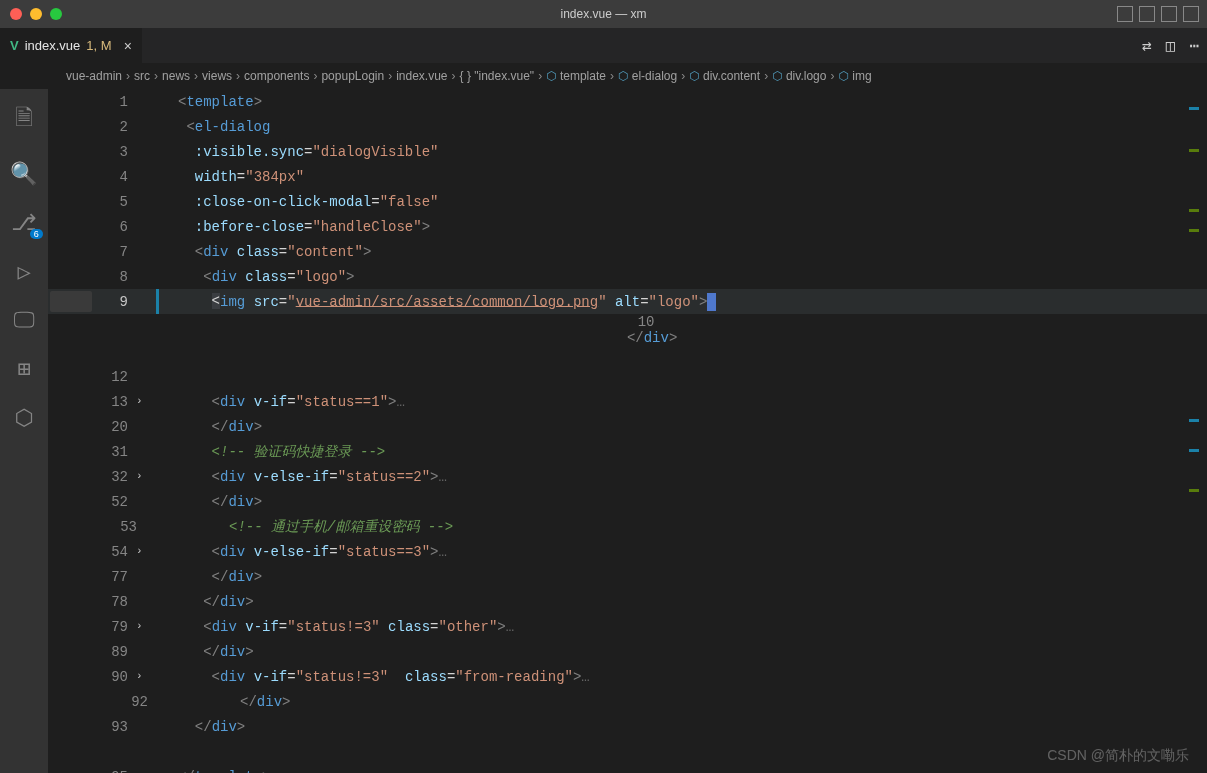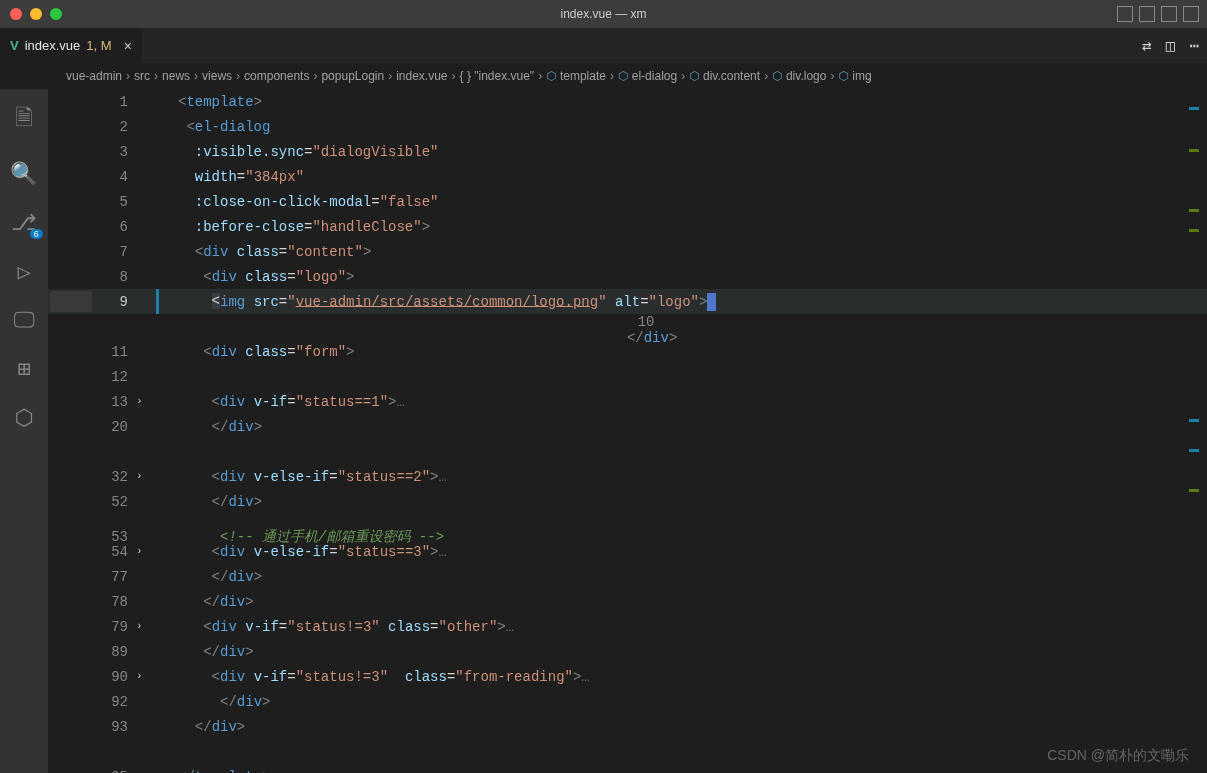--- a/index.html
+++ b/index.html
@@ -140,32 +140,32 @@
   <div class="line" style="position: absolute; top: 0px; left: 0px; right: 0px;"><span class="lnum">1</span><span style="padding-left: 24px;"><span class="p">&lt;</span><span class="tag">template</span><span class="p">&gt;</span></span></div>
       <div class="line" style="position: absolute; top: 25px; left: 0px; right: 0px;"><span class="lnum">2</span><span style="padding-left: 24px;"> <span class="p">&lt;</span><span class="tag">el-dialog</span></span></div>
       <div class="line" style="position: absolute; top: 50px; left: 0px; right: 0px;"><span class="lnum">3</span><span style="padding-left: 24px;">  <span class="attr">:visible.sync</span><span class="op">=</span><span class="str">"dialogVisible"</span></span></div>
       <div class="line" style="position: absolute; top: 75px; left: 0px; right: 0px;"><span class="lnum">4</span><span style="padding-left: 24px;">  <span class="attr">width</span><span class="op">=</span><span class="str">"384px"</span></span></div>
       <div class="line" style="position: absolute; top: 100px; left: 0px; right: 0px;"><span class="lnum">5</span><span style="padding-left: 24px;">  <span class="attr">:close-on-click-modal</span><span class="op">=</span><span class="str">"false"</span></span></div>
       <div class="line" style="position: absolute; top: 125px; left: 0px; right: 0px;"><span class="lnum">6</span><span style="padding-left: 24px;">  <span class="attr">:before-close</span><span class="op">=</span><span class="str">"handleClose"</span><span class="p">&gt;</span></span></div>
       <div class="line" style="position: absolute; top: 150px; left: 0px; right: 0px;"><span class="lnum">7</span><span style="padding-left: 24px;">  <span class="p">&lt;</span><span class="tag">div</span> <span class="attr">class</span><span class="op">=</span><span class="str">"content"</span><span class="p">&gt;</span></span></div>
       <div class="line" style="position: absolute; top: 175px; left: 0px; right: 0px;"><span class="lnum">8</span><span style="padding-left: 24px;">   <span class="p">&lt;</span><span class="tag">div</span> <span class="attr">class</span><span class="op">=</span><span class="str">"logo"</span><span class="p">&gt;</span></span></div>
       <div class="line current" style="position: absolute; top: 200px; left: 0px; right: 0px;"><span class="lnum">9</span><div class="gutter-thumb" style="top: 2px;"></div><div class="modified-mark" style="left: 108px;"></div><span style="padding-left: 24px;">    <span style="background:#3a3d41">&lt;</span><span class="tag">img</span> <span class="attr">src</span><span class="op">=</span><span class="str">"</span><span class="url">vue-admin/src/assets/common/logo.png</span><span class="str">"</span> <span class="attr">alt</span><span class="op">=</span><span class="str">"logo"</span><span class="p">&gt;</span><span class="cursor-block"></span></span></div>
       <div class="line" style="position: absolute; top: 225px; left: 0px; right: 0px; flex-direction: column;"><span class="lnum">10</span><span style="padding-left: 24px;">   <span class="p">&lt;/</span><span class="tag">div</span><span class="p">&gt;</span></span></div>
-      <div class="line" style="position: absolute; top: 250px; left: 0px; right: 0px;"><span class="lnum">11</span><span style="padding-left: 24px;">   <span class="p">&lt;</span><span class="tag">div</span> <span class="attr">class</span><span class="op">=</span><span class="str">"form"</span><span class="p">&gt;</span></span></div>
       <div class="line" style="position: absolute; top: 275px; left: 0px; right: 0px;"><span class="lnum">12</span></div>
       <div class="line" style="position: absolute; top: 300px; left: 0px; right: 0px;"><span class="lnum">13</span><span class="fold" style="top: 6px;">›</span><span style="padding-left: 24px;">    <span class="p">&lt;</span><span class="tag">div</span> <span class="attr">v-if</span><span class="op">=</span><span class="str">"status==1"</span><span class="p">&gt;</span><span class="dots">…</span></span></div>
       <div class="line" style="position: absolute; top: 325px; left: 0px; right: 0px;"><span class="lnum">20</span><span style="padding-left: 24px;">    <span class="p">&lt;/</span><span class="tag">div</span><span class="p">&gt;</span></span></div>
+      <div class="line" style="position: absolute; top: 350px; left: 0px; right: 0px;"><span class="lnum">31</span><span style="padding-left: 24px;">    <span class="cmt">&lt;!-- 验证码快捷登录 --&gt;</span></span></div>
       <div class="line" style="position: absolute; top: 375px; left: 0px; right: 0px;"><span class="lnum">32</span><span class="fold" style="top: 6px;">›</span><span style="padding-left: 24px;">    <span class="p">&lt;</span><span class="tag">div</span> <span class="attr">v-else-if</span><span class="op">=</span><span class="str">"status==2"</span><span class="p">&gt;</span><span class="dots">…</span></span></div>
       <div class="line" style="position: absolute; top: 400px; left: 0px; right: 0px;"><span class="lnum">52</span><span style="padding-left: 24px;">    <span class="p">&lt;/</span><span class="tag">div</span><span class="p">&gt;</span></span></div>
-      <div class="line" style="position: absolute; top: 435px; left: 0px; right: 0px;"><span class="lnum">53</span><span style="padding-left: 24px;">     <span class="cmt">&lt;!-- 通过手机/邮箱重设密码 --&gt;</span></span></div>
+      <div class="line" style="position: absolute; top: 425px; left: 0px; right: 0px; padding-left: 9px;"><span class="lnum">53</span><span style="padding-left: 24px;">     <span class="cmt">&lt;!-- 通过手机/邮箱重设密码 --&gt;</span></span></div>
       <div class="line" style="position: absolute; top: 450px; left: 0px; right: 0px;"><span class="lnum">54</span><span class="fold" style="top: 6px;">›</span><span style="padding-left: 24px;">    <span class="p">&lt;</span><span class="tag">div</span> <span class="attr">v-else-if</span><span class="op">=</span><span class="str">"status==3"</span><span class="p">&gt;</span><span class="dots">…</span></span></div>
       <div class="line" style="position: absolute; top: 475px; left: 0px; right: 0px;"><span class="lnum">77</span><span style="padding-left: 24px;">    <span class="p">&lt;/</span><span class="tag">div</span><span class="p">&gt;</span></span></div>
       <div class="line" style="position: absolute; top: 500px; left: 0px; right: 0px;"><span class="lnum">78</span><span style="padding-left: 24px;">   <span class="p">&lt;/</span><span class="tag">div</span><span class="p">&gt;</span></span></div>
       <div class="line" style="position: absolute; top: 525px; left: 0px; right: 0px;"><span class="lnum">79</span><span class="fold" style="top: 6px;">›</span><span style="padding-left: 24px;">   <span class="p">&lt;</span><span class="tag">div</span> <span class="attr">v-if</span><span class="op">=</span><span class="str">"status!=3"</span> <span class="attr">class</span><span class="op">=</span><span class="str">"other"</span><span class="p">&gt;</span><span class="dots">…</span></span></div>
       <div class="line" style="position: absolute; top: 550px; left: 0px; right: 0px;"><span class="lnum">89</span><span style="padding-left: 24px;">   <span class="p">&lt;/</span><span class="tag">div</span><span class="p">&gt;</span></span></div>
       <div class="line" style="position: absolute; top: 575px; left: 0px; right: 0px;"><span class="lnum">90</span><span class="fold" style="top: 6px;">›</span><span style="padding-left: 24px;">    <span class="p">&lt;</span><span class="tag">div</span> <span class="attr">v-if</span><span class="op">=</span><span class="str">"status!=3"</span>  <span class="attr">class</span><span class="op">=</span><span class="str">"from-reading"</span><span class="p">&gt;</span><span class="dots">…</span></span></div>
-      <div class="line" style="position: absolute; top: 600px; left: 0px; right: 0px;"><span class="lnum">92</span><span style="padding-left: 24px;">     <span class="p">&lt;/</span><span class="tag">div</span><span class="p">&gt;</span></span></div>
+      <div class="line" style="position: absolute; top: 600px; left: 0px; right: 0px; padding-left: 20px;"><span class="lnum">92</span><span style="padding-left: 24px;">     <span class="p">&lt;/</span><span class="tag">div</span><span class="p">&gt;</span></span></div>
       <div class="line" style="position: absolute; top: 625px; left: 0px; right: 0px;"><span class="lnum">93</span><span style="padding-left: 24px;">  <span class="p">&lt;/</span><span class="tag">div</span><span class="p">&gt;</span></span></div>
       <div class="line" style="position: absolute; top: 675px; left: 0px; right: 0px;"><span class="lnum">95</span><span style="padding-left: 24px;"><span class="p">&lt;/</span><span class="tag">template</span><span class="p">&gt;</span></span></div>
     </div>
 </div>
 
 <div class="watermark">CSDN @简朴的文嘞乐</div>
 
 </body></html>

